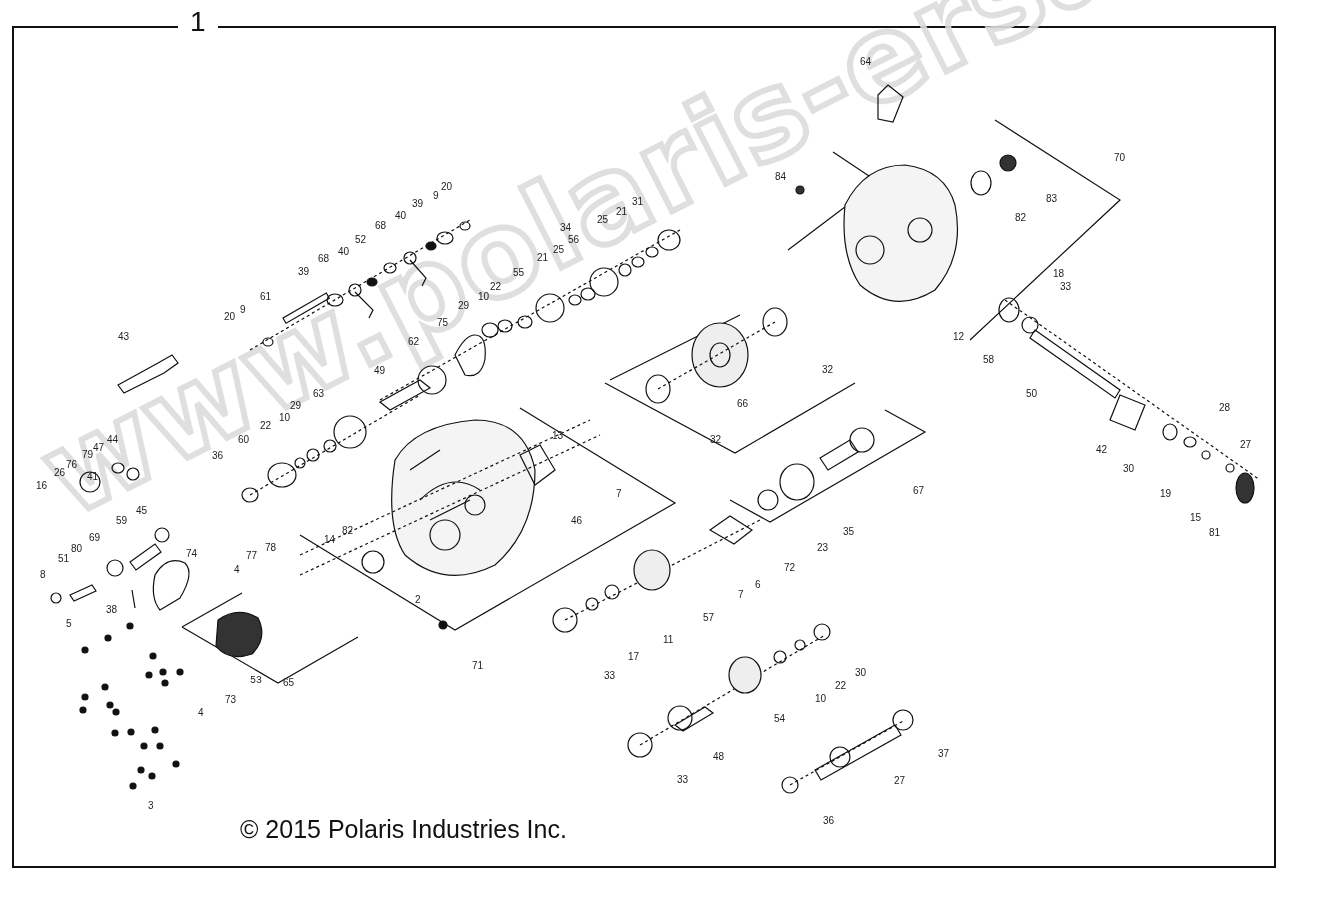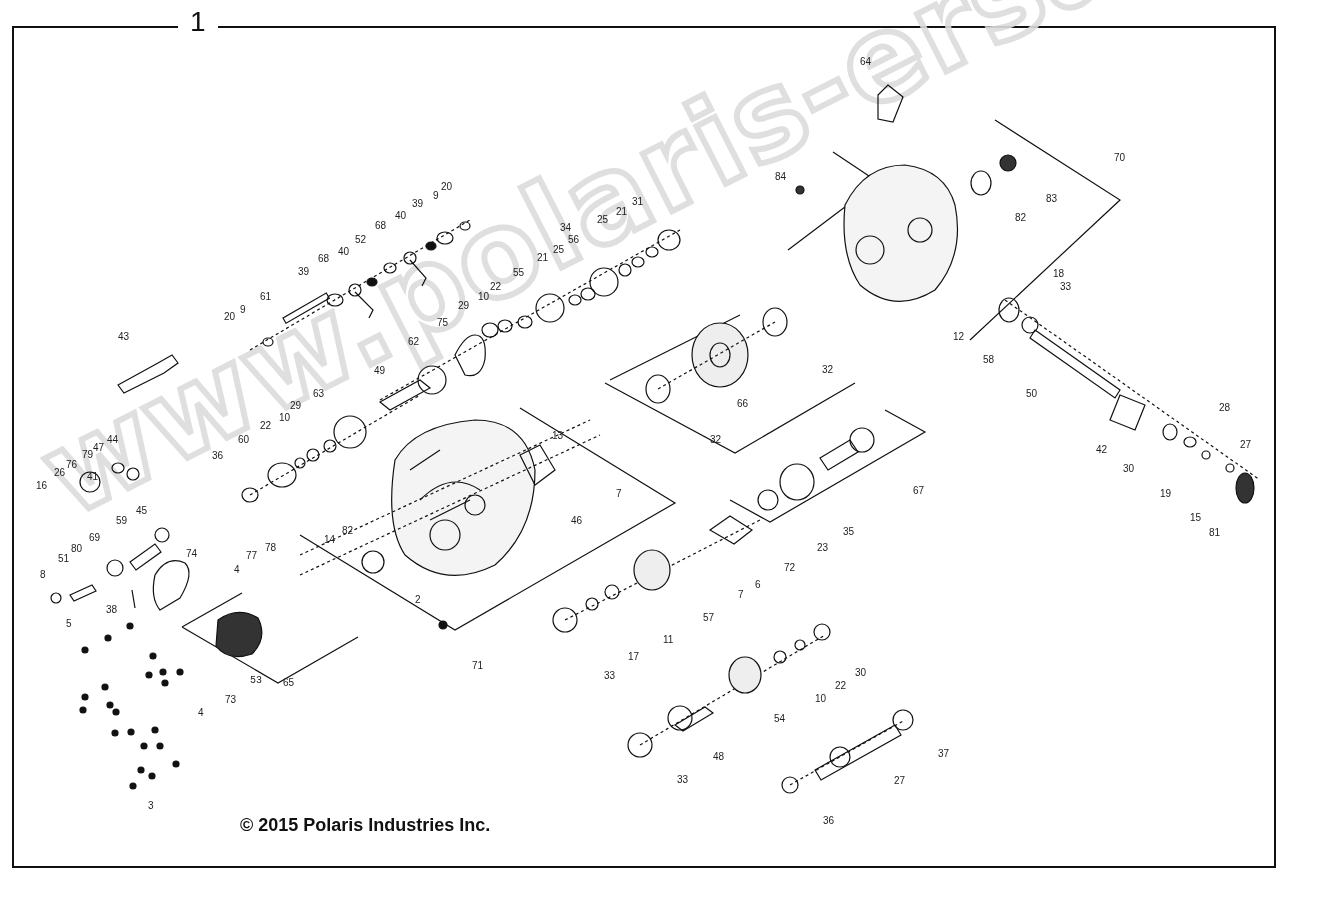--- a/index.html
+++ b/index.html
@@ -1,21 +1,21 @@
 <!DOCTYPE html>
 <html><head>
 <meta charset="utf-8">
 <style>
   html,body{margin:0;padding:0;background:#fff;}
   body{width:1337px;height:909px;position:relative;overflow:hidden;font-family:"Liberation Sans",sans-serif;}
   .frame{position:absolute;left:12px;top:26px;width:1264px;height:842px;border:2px solid #111;box-sizing:border-box;}
   .frame-title{position:absolute;left:178px;top:6px;background:#fff;padding:0 12px;font-size:28px;color:#111;line-height:32px;}
   svg.diagram{position:absolute;left:0;top:0;}
   .watermark{position:absolute;left:20px;top:420px;font-size:118px;font-weight:bold;color:transparent;-webkit-text-stroke:6px #dcdcdc;transform:rotate(-27deg);transform-origin:left top;white-space:nowrap;letter-spacing:2px;opacity:.9;font-family:"DejaVu Sans",sans-serif;}
-  .copyright{position:absolute;left:240px;top:815px;font-size:18px;color:#111;font-weight:bold;}
+  .copyright{position:absolute;left:240px;top:815px;font-size:25px;color:#111;}
   .lbl{position:absolute;font-size:10px;color:#222;line-height:10px;}
 </style>
 </head>
 <body>
 
 <div class="frame"></div>
 <div class="frame-title">1</div>
 
 <div class="watermark">www.polaris-ersatzteile.de</div>
 

